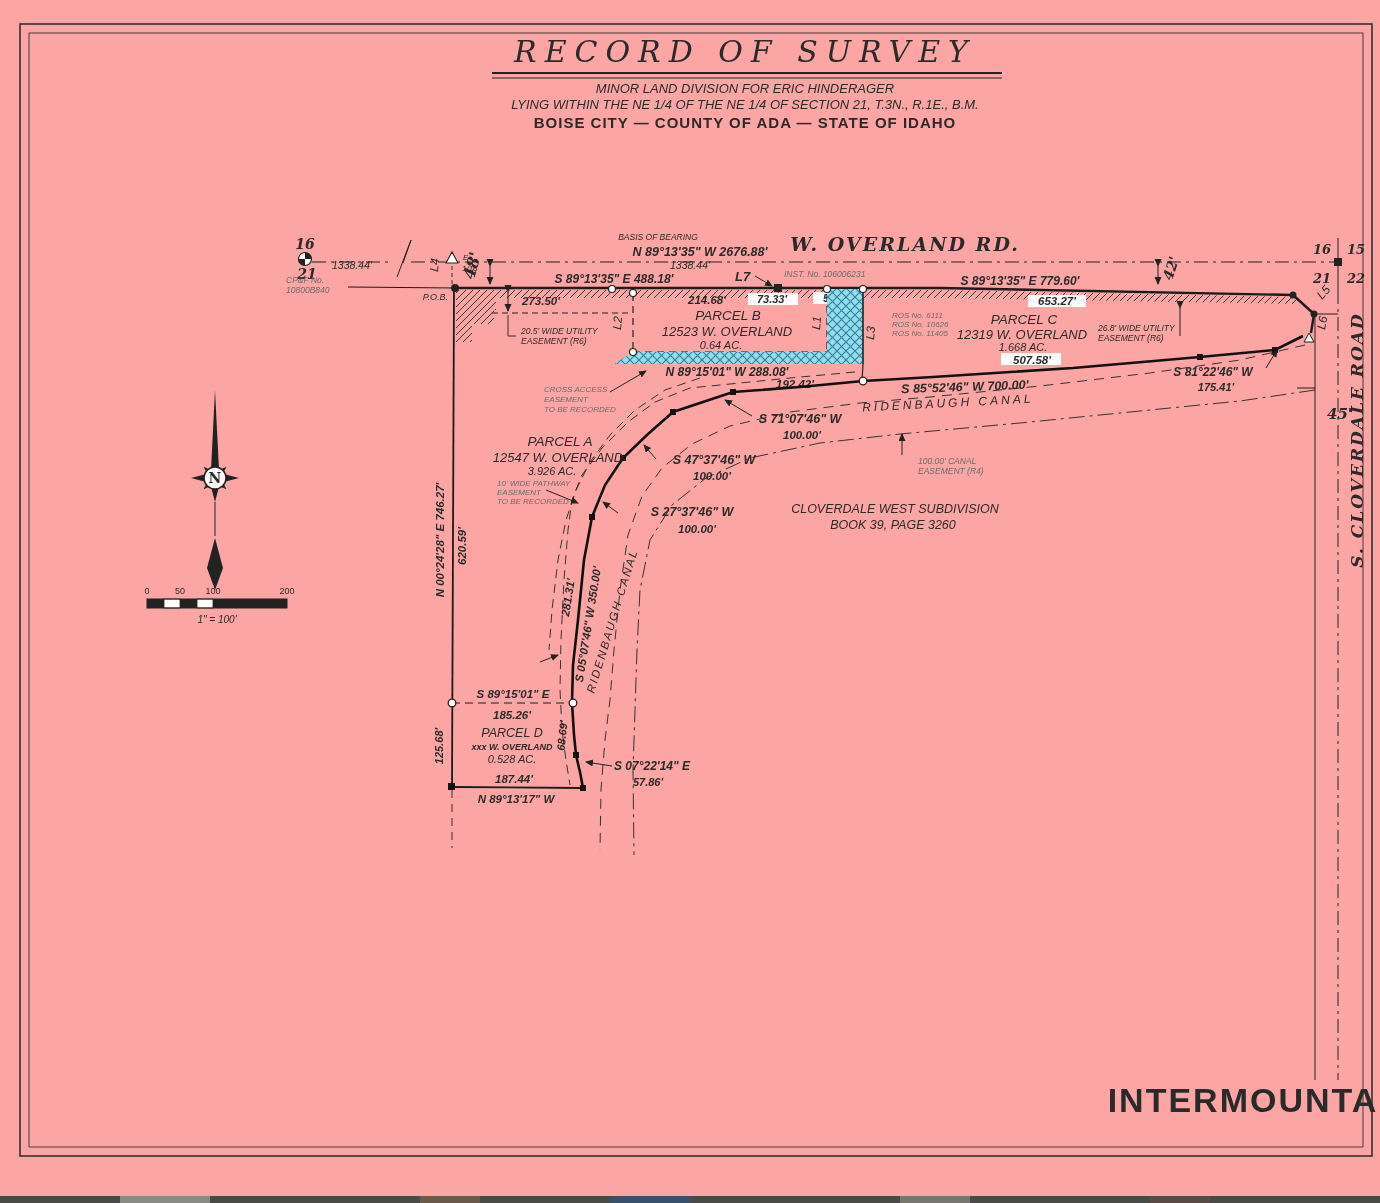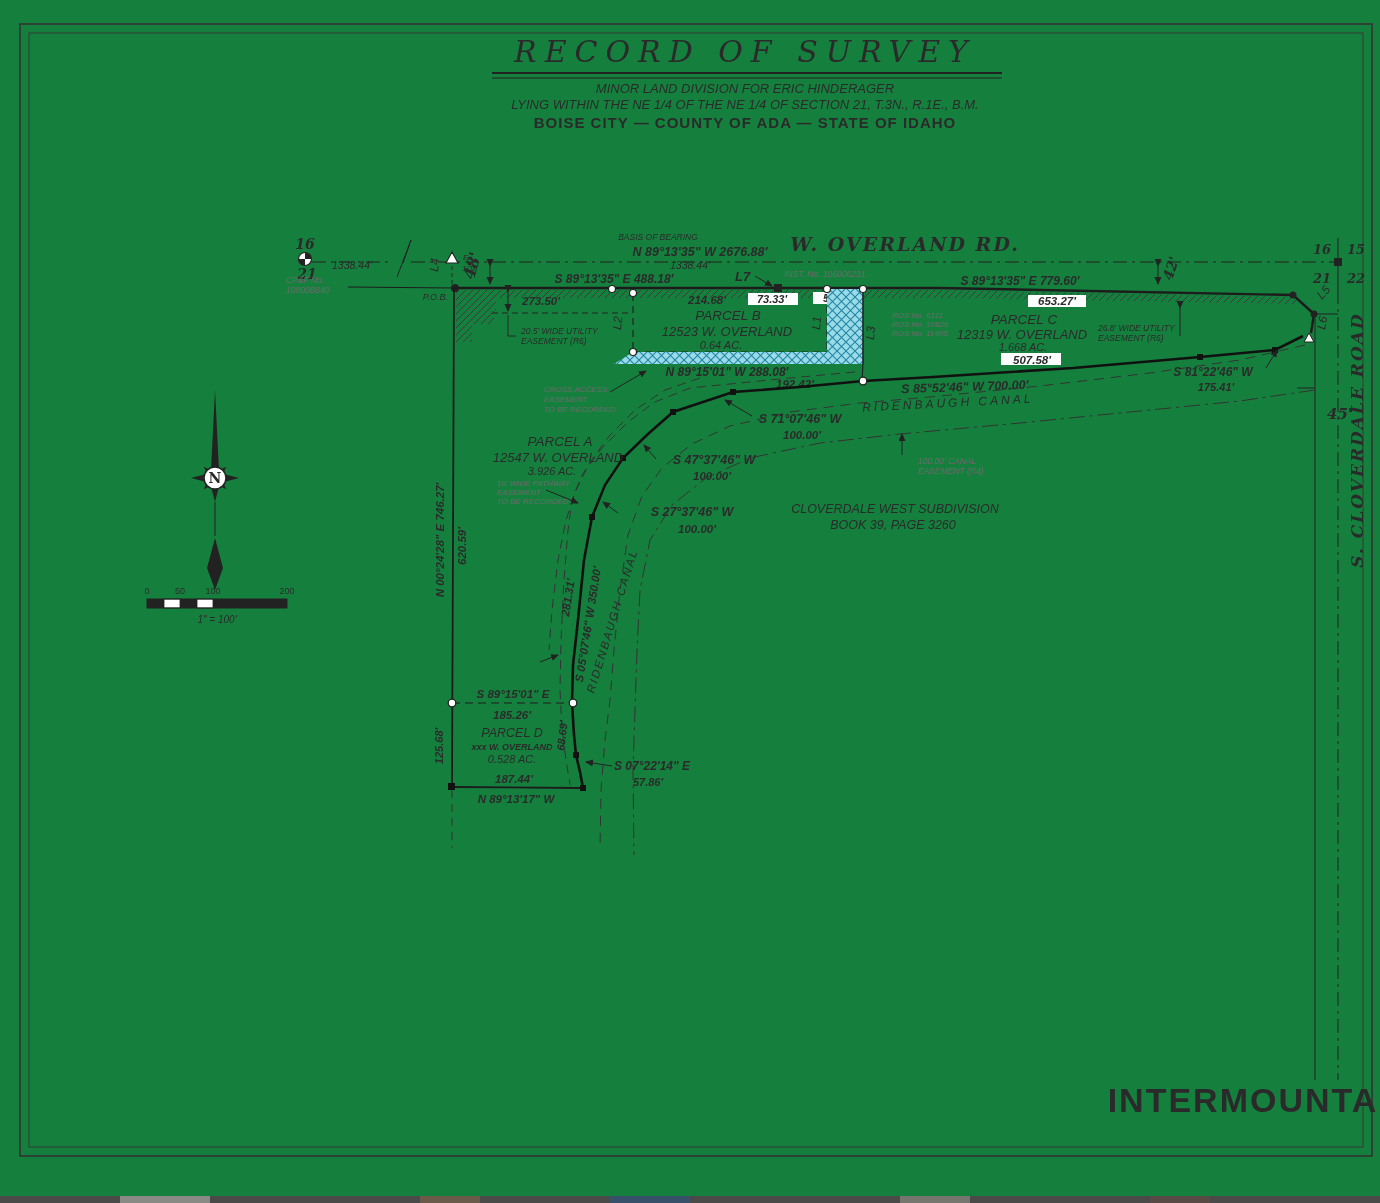--- a/index.html
+++ b/index.html
@@ -1,16 +1,16 @@
 <!DOCTYPE html>
 <html><head>
 <meta charset="utf-8">
 <style>
   html,body{margin:0;padding:0;background:#ffffff;}
-  .page{position:relative;width:1380px;height:1203px;background:#15803d;overflow:hidden;
+  .page{position:relative;width:1380px;height:1203px;background:#fca5a5;overflow:hidden;
         font-family:"Liberation Sans", sans-serif;color:#222;}
   svg{position:absolute;left:0;top:0;}
   svg text{fill:#2a2a2a;}
   .ital{font-style:italic;}
   .serif{font-family:"DejaVu Serif", serif;}
   .faded{fill:#6b6b6b;}
   .wm{font-weight:bold;letter-spacing:2px;}
 </style>
 </head>
 <body>

